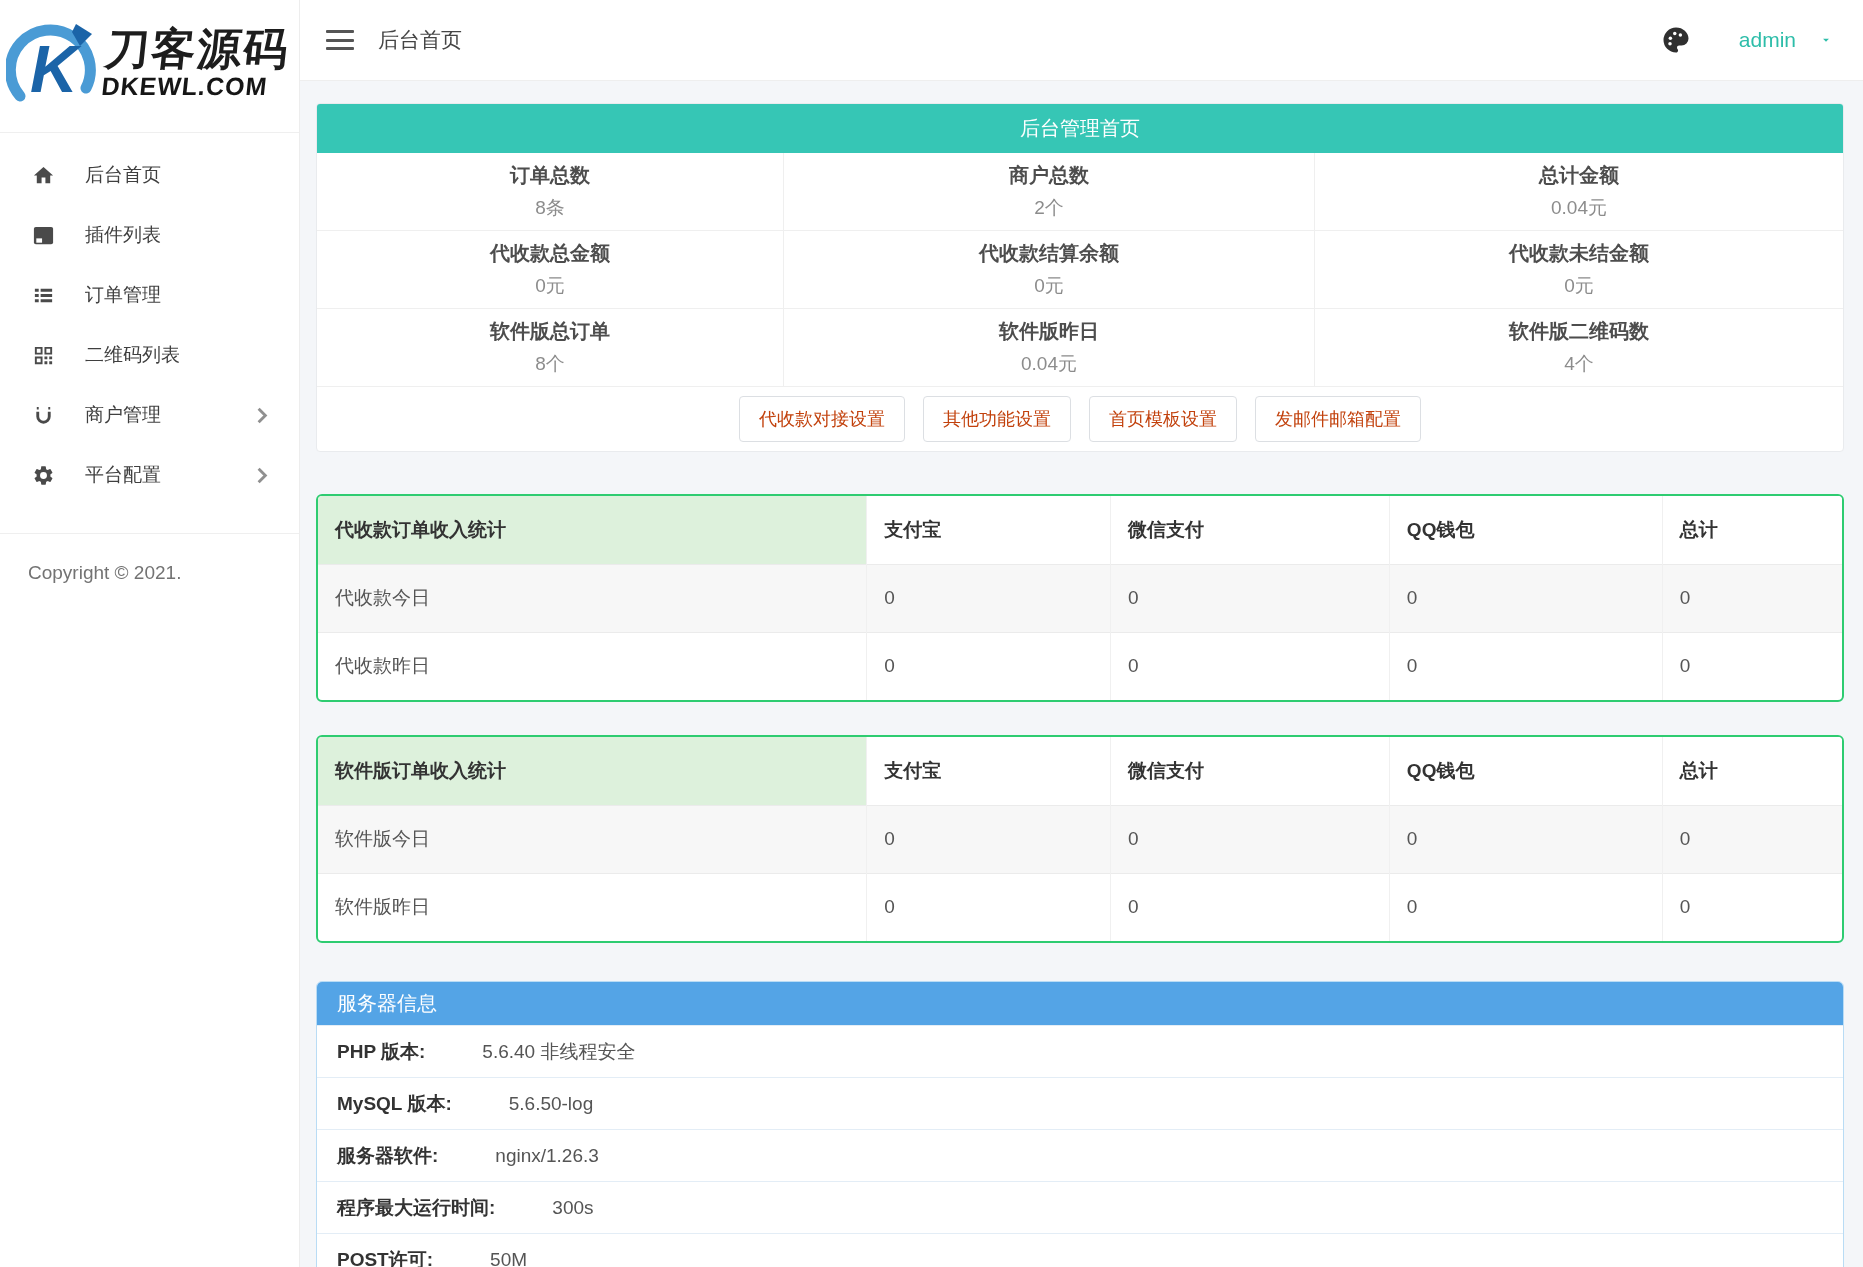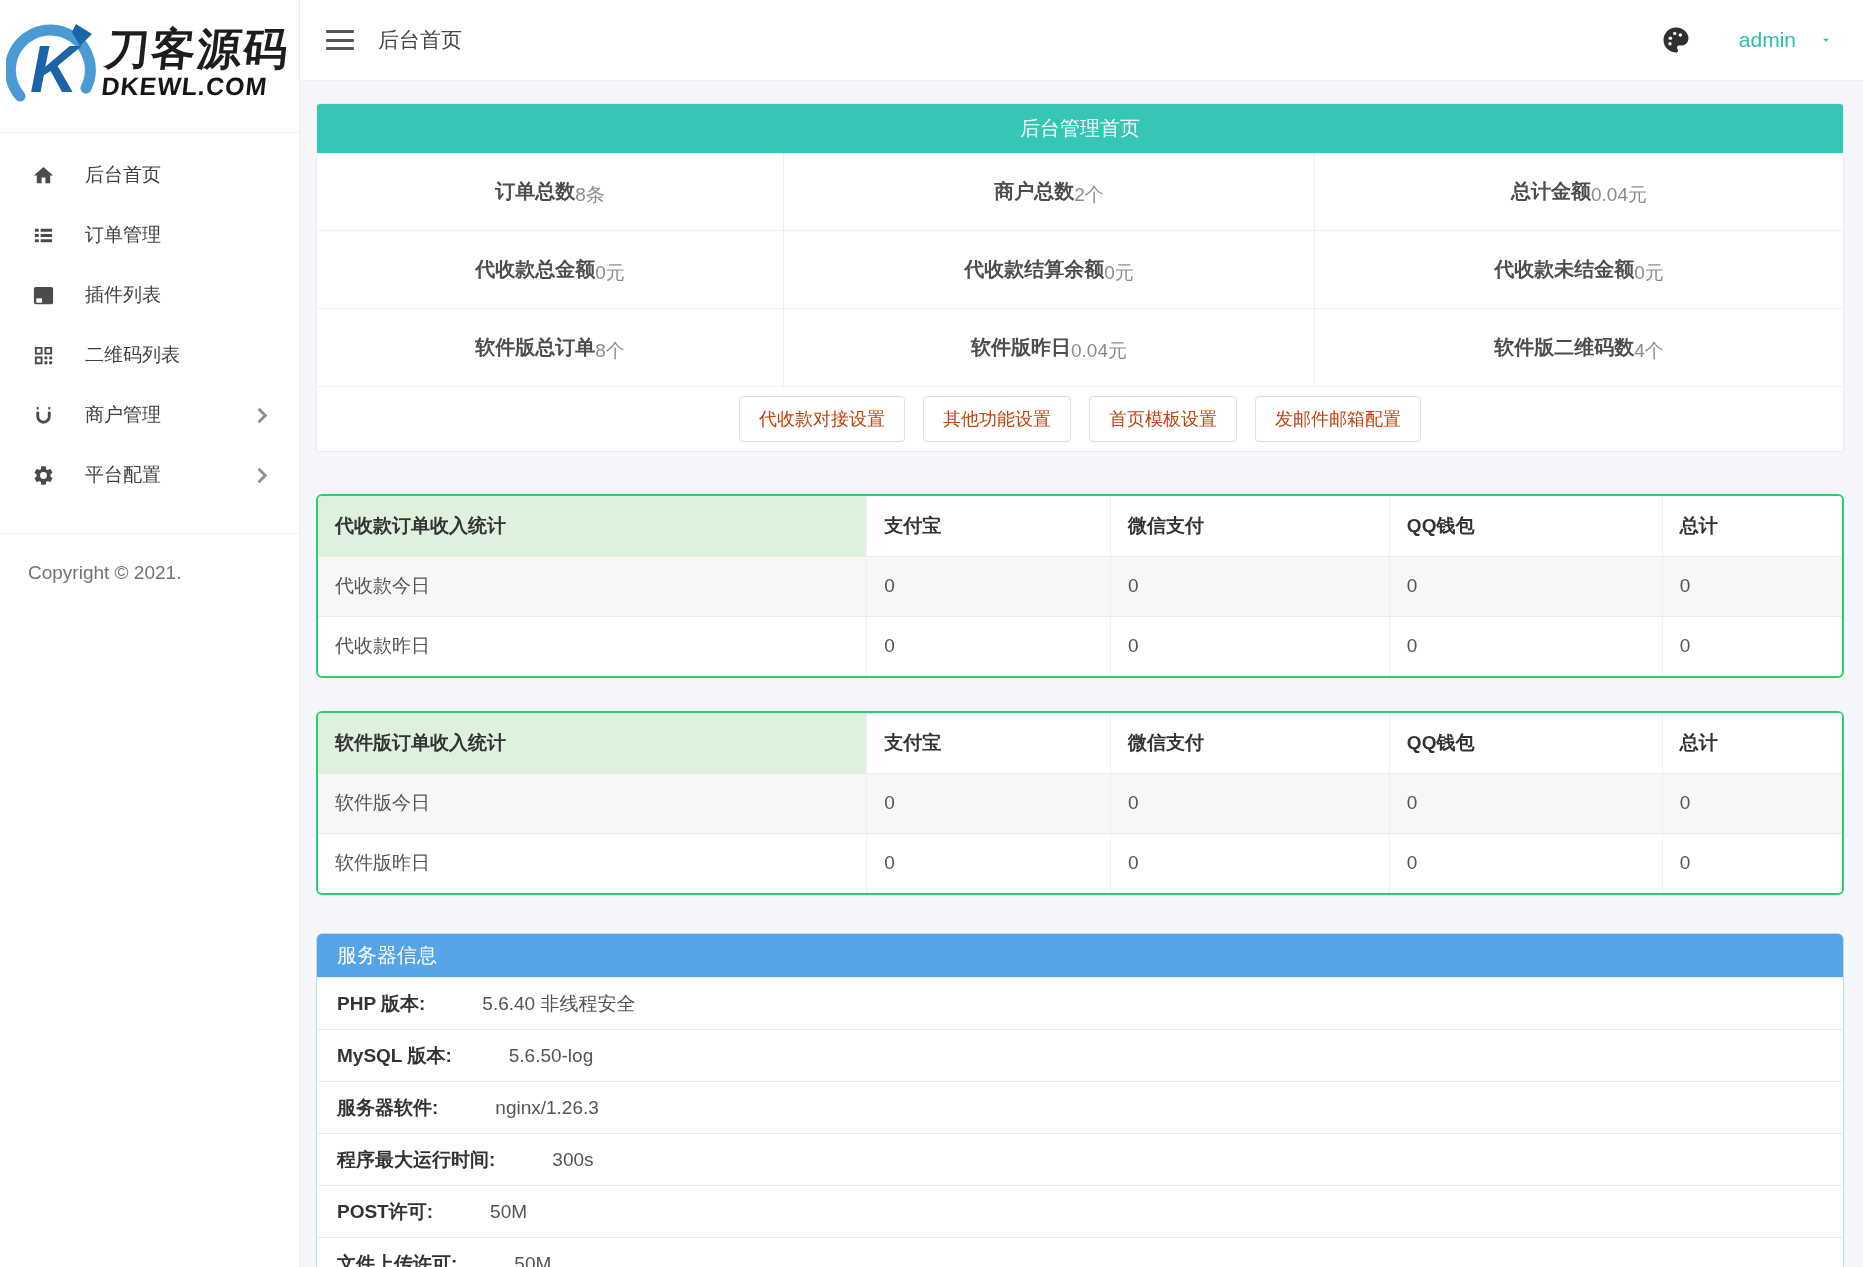--- a/index.html
+++ b/index.html
@@ -32,35 +32,35 @@
   .palette-btn { width:30px; height:30px; cursor:pointer; }
   .user-menu { display:flex; align-items:center; gap:23px; color:#2dbda9; font-size:21px; cursor:pointer; }
   .caret { width:14px; height:14px; fill:#2dbda9; }
 
   .content { padding:22px 19px 0 16px; }
 
   
   .panel { background:#fff; border:1px solid #e9ebee; border-radius:4px; overflow:hidden; }
   .panel-head { background:#36c6b5; color:#fff; text-align:center; font-size:20px; height:49px; line-height:49px; }
   .stats-grid { display:grid; grid-template-columns:30.6% 34.8% 34.6%; }
-  .stat-cell { height:78px; display:flex; flex-direction:row; align-items:center; justify-content:center; border-bottom:1px solid #efefef; }
+  .stat-cell { height:78px; display:flex; flex-direction:column; align-items:center; justify-content:center; border-bottom:1px solid #efefef; }
   .stat-cell:not(:nth-child(3n)) { border-right:1px solid #efefef; }
   .stat-label { font-size:20px; font-weight:bold; color:#4d4d4d; }
   .stat-value { font-size:19px; color:#8c8c8c; margin-top:6px; }
   .btn-row { height:64px; display:flex; align-items:center; justify-content:center; gap:18px; }
   .cfg-btn { background:#fff; border:1px solid #dcdfe3; border-radius:4px; color:#c2410c; font-size:18px; padding:10px 19px; cursor:pointer; font-family:inherit; }
 
   
   .income-card { margin-top:42px; border:2px solid #2ecc71; border-radius:6px; background:#fff; overflow:hidden; }
   .income-card.second { margin-top:33px; }
   table.income { width:100%; border-collapse:collapse; table-layout:fixed; }
   table.income col.c0 { width:36%; } table.income col.c1 { width:16%; }
   table.income col.c2 { width:18.3%; } table.income col.c3 { width:17.9%; }
   table.income col.c4 { width:11.8%; }
-  table.income th, table.income td { text-align:left; padding:0 0 0 17px; height:60px; font-size:19px; border-right:1px solid #f0f0f0; }
+  table.income th, table.income td { text-align:left; padding:0 0 0 17px; height:68px; font-size:19px; border-right:1px solid #f0f0f0; }
   table.income th:last-child, table.income td:last-child { border-right:none; }
   table.income th { color:#333; font-weight:bold; background:#fff; }
   table.income th.row-title { background:#ddf1dc; }
   table.income tbody tr { border-top:1px solid #ebebeb; }
   table.income tbody tr:first-child td { background:#f7f7f7; }
   table.income td { color:#555; font-weight:normal; }
 
   
   .server-card { margin-top:38px; margin-bottom:24px; border:1px solid #b9dcf5; border-radius:6px; background:#fff; overflow:hidden; }
   .server-head { background:#54a4e6; color:#fff; font-size:20px; padding:8px 20px; }
@@ -89,30 +89,30 @@
 
     <nav class="menu">
       <div class="menu-item">
         <svg viewBox="0 0 24 24" fill="#4a4a4a">
             <path d="M10 20v-6h4v6h5v-8h3L12 3 2 12h3v8z"></path>
           </svg>
         <span class="menu-label">后台首页</span>
       </div>
       <div class="menu-item">
         <svg viewBox="0 0 24 24" fill="#4a4a4a">
-            <path d="M3 5h4v3H3zM9 5h12v3H9zM3 10.5h4v3H3zM9 10.5h12v3H9zM3 16h4v3H3zM9 16h12v3H9z"></path>
-          </svg>
-        <span class="menu-label">订单管理</span>
-      </div>
-      <div class="menu-item">
-        <svg viewBox="0 0 24 24" fill="#4a4a4a">
             <path d="M4 3h16a2 2 0 0 1 2 2v14a2 2 0 0 1-2 2H4a2 2 0 0 1-2-2V5a2 2 0 0 1 2-2z"></path>
             <rect x="4.5" y="15" width="6" height="4.5" fill="#fff"></rect>
           </svg>
         <span class="menu-label">插件列表</span>
+      </div>
+      <div class="menu-item">
+        <svg viewBox="0 0 24 24" fill="#4a4a4a">
+            <path d="M3 5h4v3H3zM9 5h12v3H9zM3 10.5h4v3H3zM9 10.5h12v3H9zM3 16h4v3H3zM9 16h12v3H9z"></path>
+          </svg>
+        <span class="menu-label">订单管理</span>
       </div>
       <div class="menu-item">
         <svg viewBox="0 0 24 24" fill="#4a4a4a">
             <path d="M3 3h8v8H3zm2 2v4h4V5zM13 3h8v8h-8zm2 2v4h4V5zM3 13h8v8H3zm2 2v4h4v-4zM13 13h3v3h-3zM18 13h3v3h-3zM13 18h3v3h-3zM18 18h3v3h-3z"></path>
           </svg>
         <span class="menu-label">二维码列表</span>
       </div>
       <div class="menu-item">
         <svg viewBox="0 0 24 24" fill="none" stroke="#4a4a4a" stroke-width="3">
             <path d="M6 8v5a6 6 0 0 0 12 0V8"></path>

